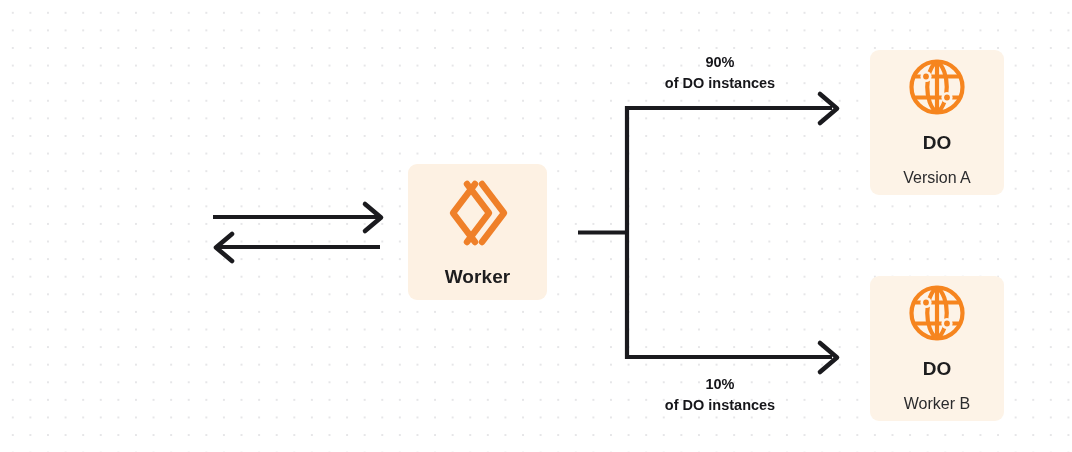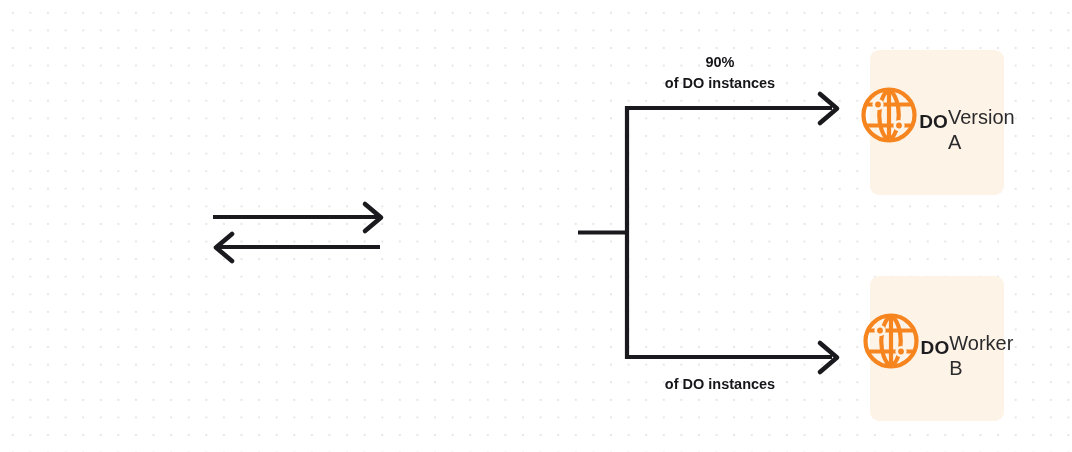--- a/index.html
+++ b/index.html
@@ -18,21 +18,21 @@
     font-family: "Liberation Sans", sans-serif;
     overflow: hidden;
   }
 
   
   .node {
     position: absolute;
     box-sizing: border-box;
     border-radius: 9px;
     display: flex;
-    flex-direction: row;
+    flex-direction: column;
     align-items: center;
     justify-content: center;
   }
   .node-client {
     left: 42px;
     top: 166px;
     width: 144px;
     height: 137px;
     background: #f4f4f6;
   }
@@ -61,21 +61,21 @@
   .node-title {
     font-size: 19px;
     font-weight: bold;
     color: #1d1d1f;
     letter-spacing: 0.1px;
     line-height: 1.1;
   }
   .node-client .node-title { font-size: 20px; }
   .node-worker .node-title { margin-top: 14px; }
   .node-sub {
-    font-size: 20px;
+    font-size: 16px;
     color: #2b2b2d;
     line-height: 1.25;
     margin-top: 15px;
   }
   .node-icon { display: block; }
   .node-do .node-icon { margin-bottom: 12px; }
 
   
   #wires {
     position: absolute;
@@ -140,24 +140,37 @@
       <path d="M625 357 L832 357" stroke="#1a1a1e" stroke-width="4.2" stroke-linecap="butt"></path>
       <path d="M820 343 L837 357.5 L820 372" stroke="#1a1a1e" stroke-width="4.6" stroke-linecap="round" stroke-linejoin="round" fill="none"></path>
     </g>
   </svg>
 
   <div class="edge-label edge-label-top">
     <span class="pct">90%</span>
     <span class="txt">of DO instances</span>
   </div>
   <div class="edge-label edge-label-bottom">
+    <span class="pct">10%</span>
     <span class="txt">of DO instances</span>
   </div>
 
 
+  <div class="node node-worker">
+    <span class="node-icon">
+      <svg width="68" height="72" viewBox="0 0 68 72" fill="none">
+
+        <path d="M31 7 L9 36 L31 65" stroke="#ef8029" stroke-width="6.4" stroke-linecap="round" stroke-linejoin="round" fill="none"></path>
+        <path d="M31 7 L53 36 L31 65" stroke="#ef8029" stroke-width="6.4" stroke-linecap="round" stroke-linejoin="round" fill="none" transform="translate(-8,0)"></path>
+
+        <path d="M38 7 L60 36 L38 65" stroke="#ef8029" stroke-width="6.4" stroke-linecap="round" stroke-linejoin="round" fill="none"></path>
+      </svg>
+    </span>
+    <span class="node-title">Worker</span>
+  </div>
 
   <div class="node node-do node-do-a">
     <span class="node-icon">
       <svg width="60" height="60" viewBox="0 0 60 60" fill="none">
         <circle cx="30" cy="30" r="25.5" stroke="#f6851f" stroke-width="4.2" fill="none"></circle>
         <line x1="30" y1="4.5" x2="30" y2="55.5" stroke="#f6851f" stroke-width="4.2"></line>
         <line x1="7.2" y1="19.5" x2="52.8" y2="19.5" stroke="#f6851f" stroke-width="4.2"></line>
         <line x1="7.2" y1="40.5" x2="52.8" y2="40.5" stroke="#f6851f" stroke-width="4.2"></line>
         <path d="M30 4.5 C17 13 17 47 30 55.5" stroke="#f6851f" stroke-width="4.2" fill="none"></path>
         <path d="M30 4.5 C43 13 43 47 30 55.5" stroke="#f6851f" stroke-width="4.2" fill="none"></path>

